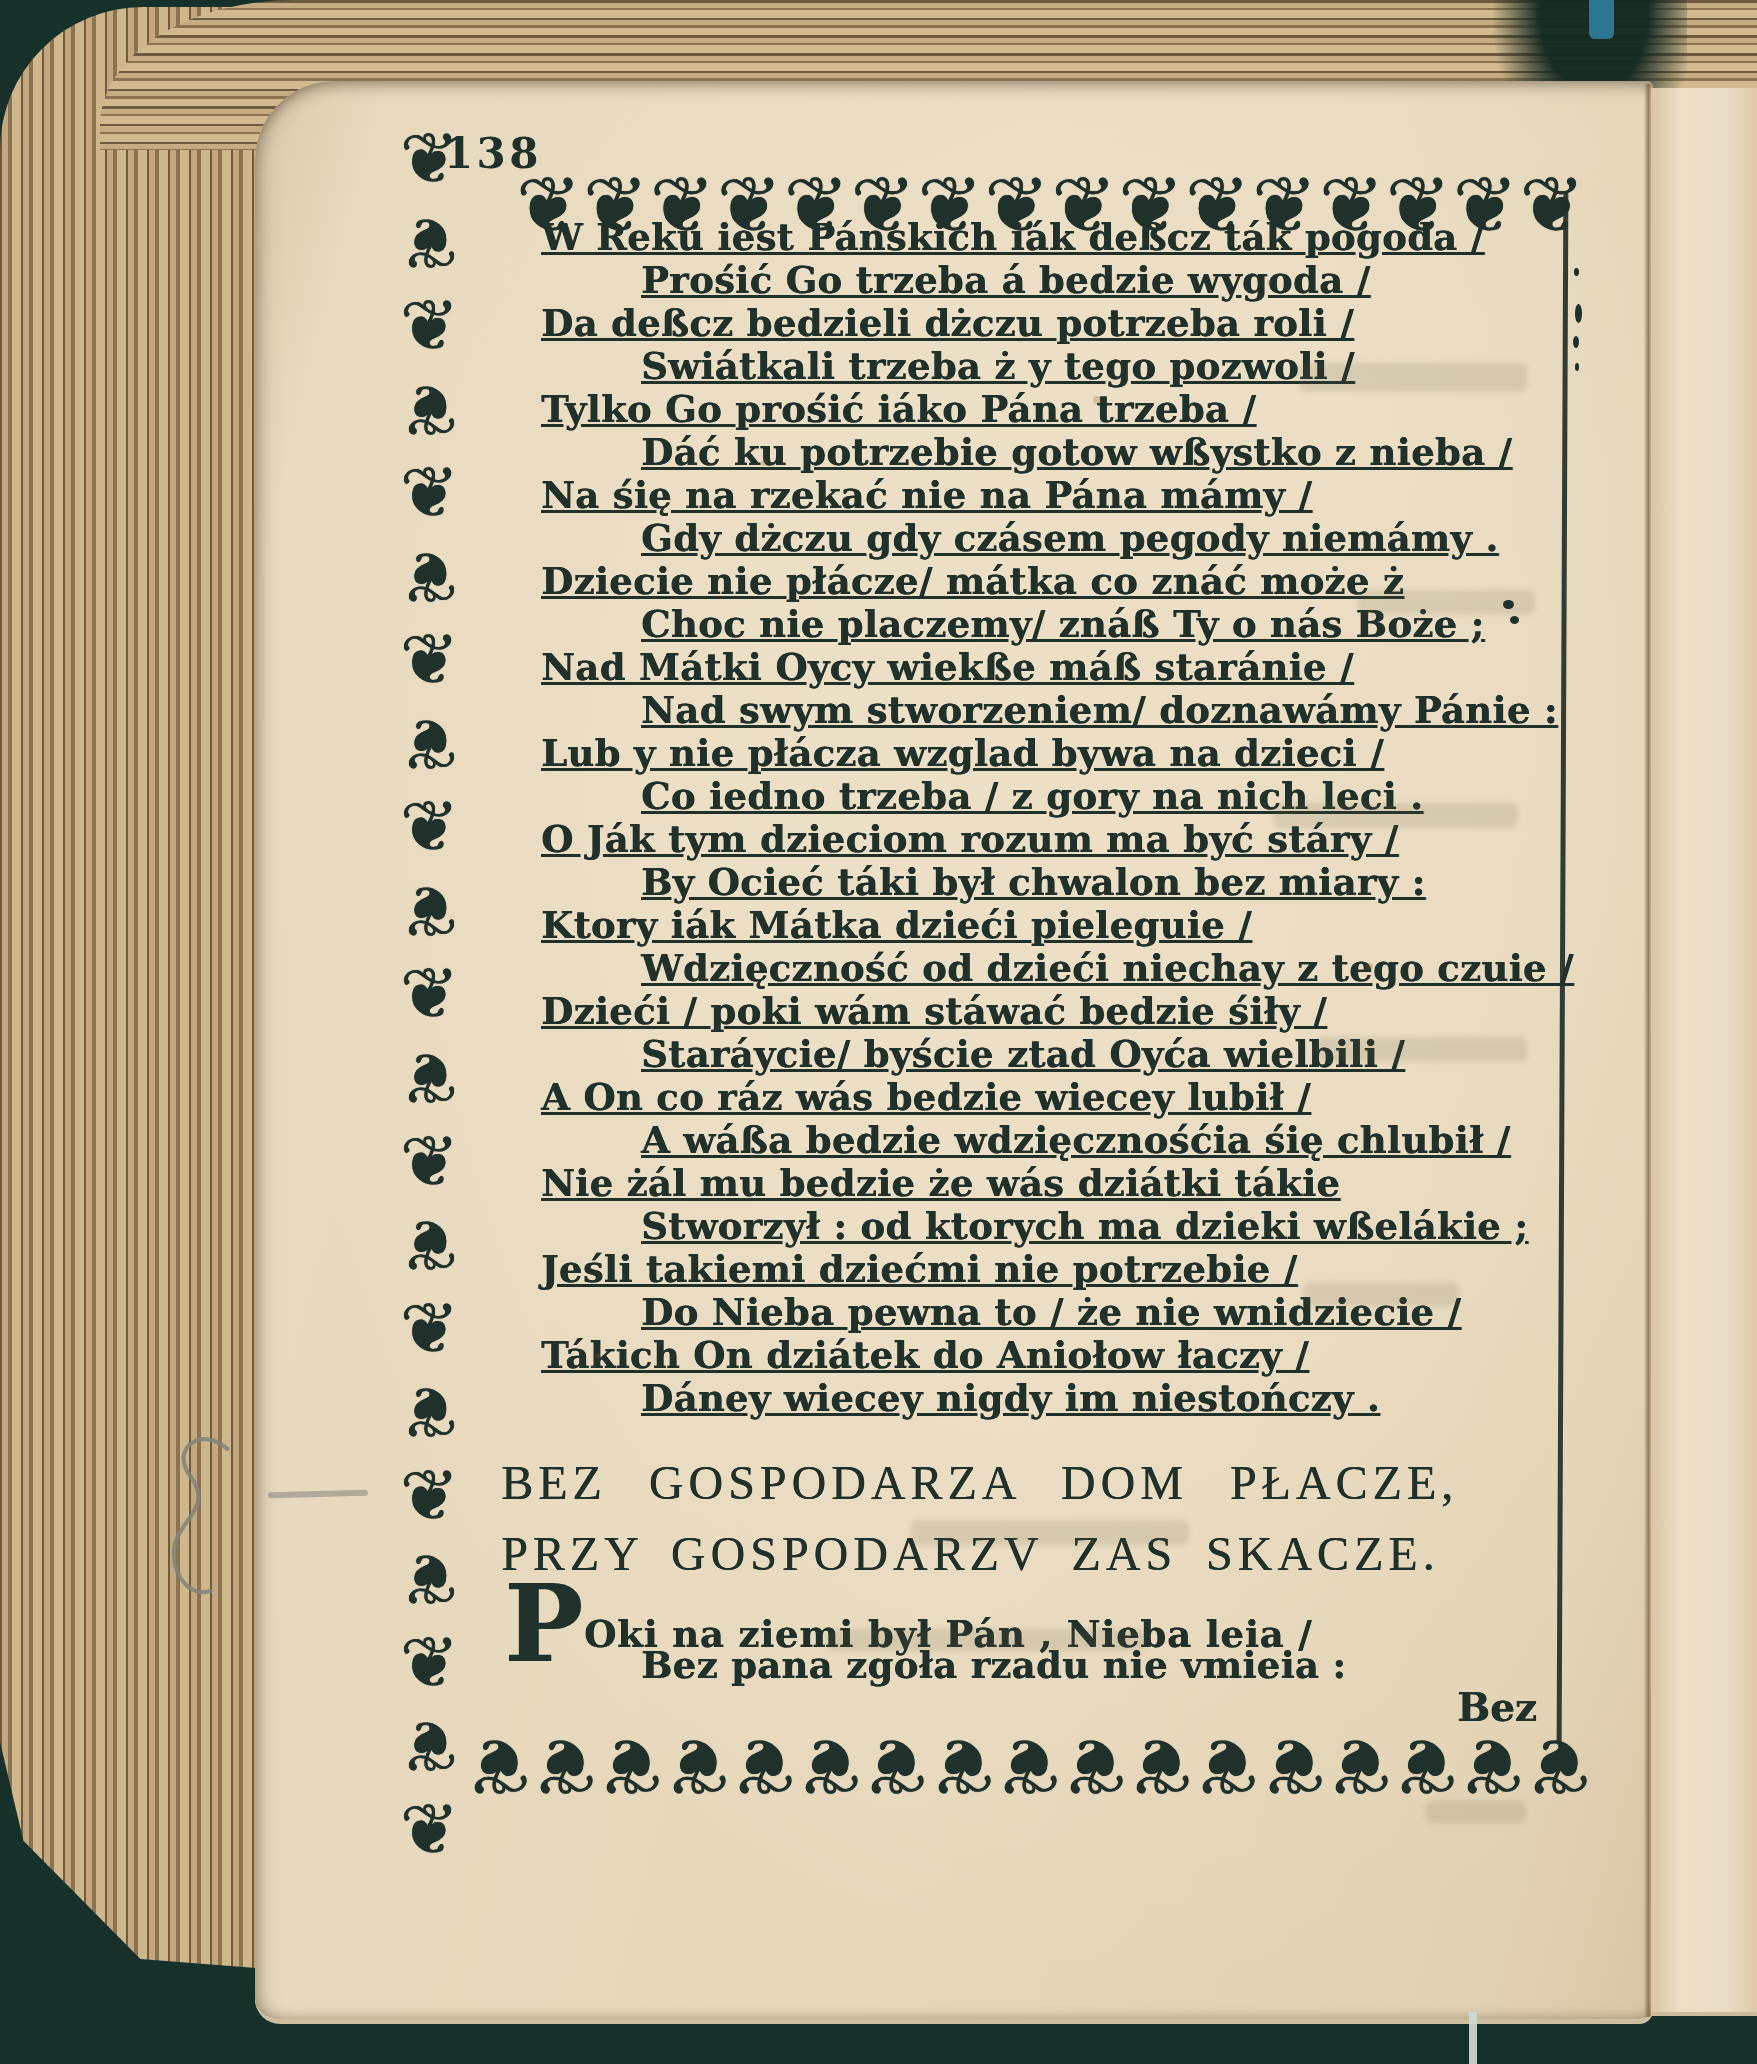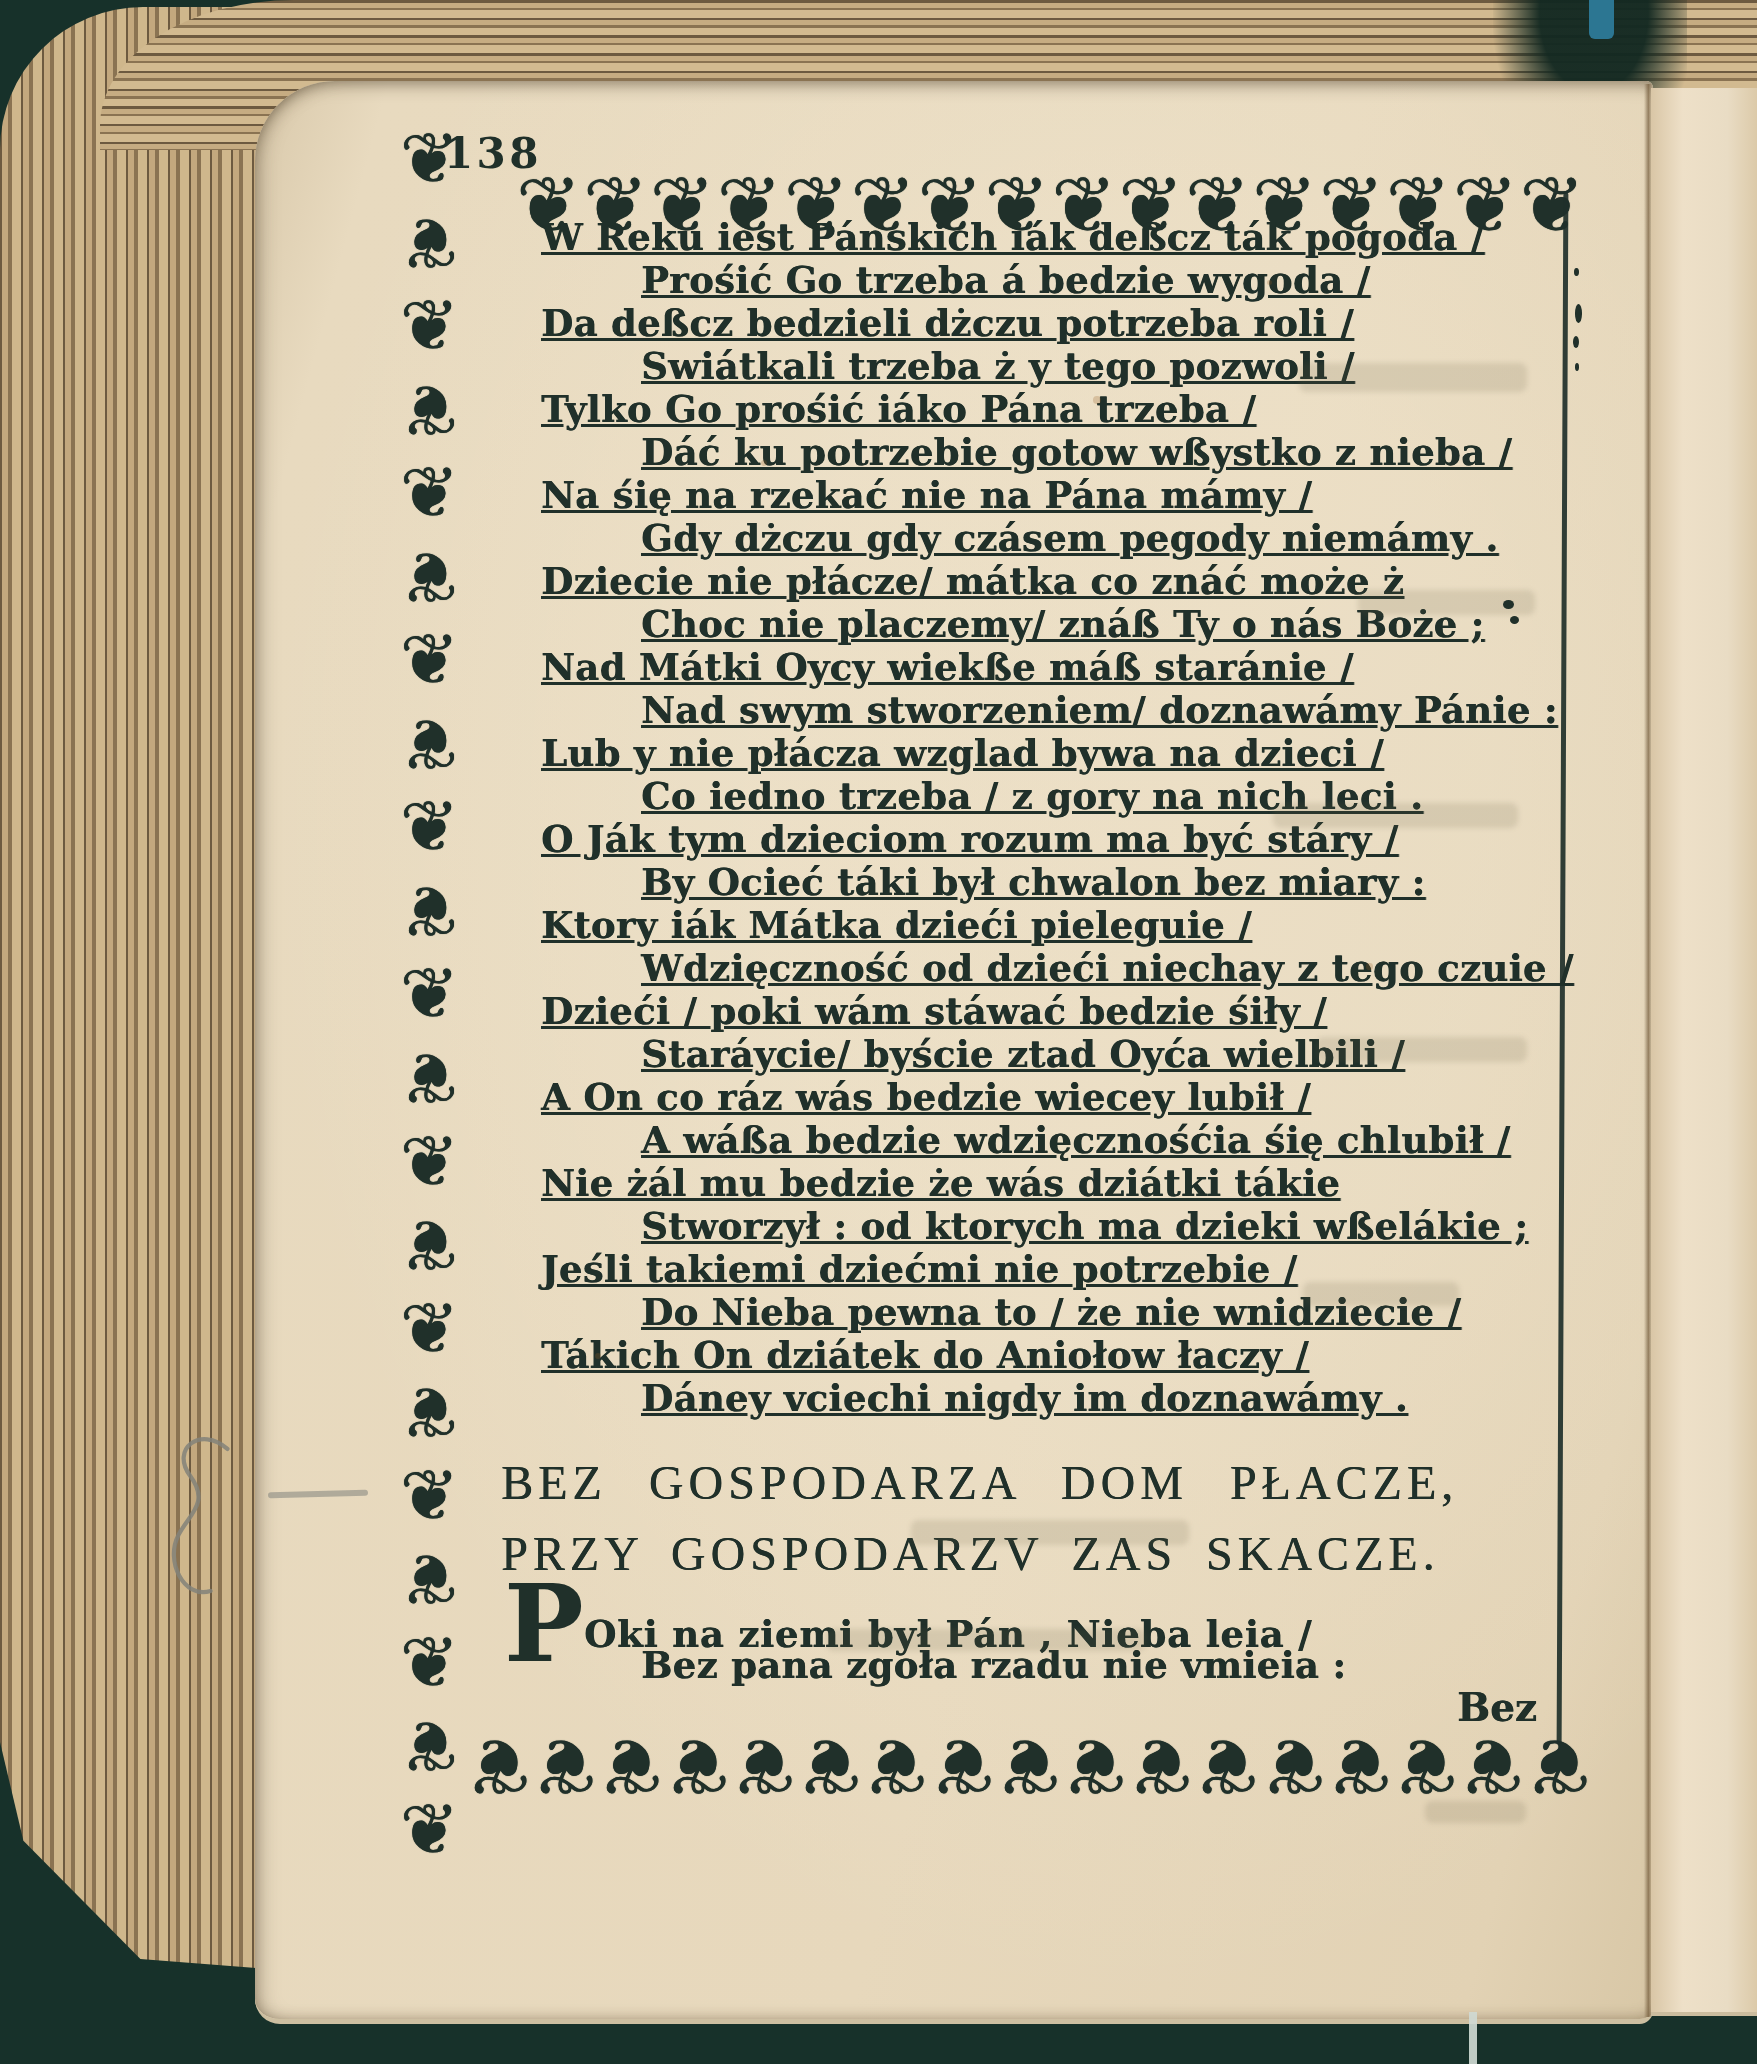--- a/index.html
+++ b/index.html
@@ -185,21 +185,21 @@
       <div class="vline ind">Wdzięczność od dzieći niechay z tego czuie /</div>
       <div class="vline">Dzieći / poki wám stáwać bedzie śiły /</div>
       <div class="vline ind">Staráycie/ byście ztad Oyća wielbili /</div>
       <div class="vline">A On co ráz wás bedzie wiecey lubił /</div>
       <div class="vline ind">A wáßa bedzie wdzięcznośćia śię chlubił /</div>
       <div class="vline">Nie żál mu bedzie że wás dziátki tákie</div>
       <div class="vline ind">Stworzył : od ktorych ma dzieki wßelákie ;</div>
       <div class="vline">Jeśli takiemi dziećmi nie potrzebie /</div>
       <div class="vline ind">Do Nieba pewna to / że nie wnidziecie /</div>
       <div class="vline">Tákich On dziátek do Aniołow łaczy /</div>
-      <div class="vline ind">Dáney vciechi nigdy im doznawámy .</div>
+      <div class="vline ind">Dáney wiecey nigdy im niestończy .</div>
     </div>
 
   <div class="heading">
     <div class="h1">BEZ GOSPODARZA DOM PŁACZE,</div>
     <div class="h2">PRZY GOSPODARZV ZAS SKACZE.</div>
   </div>
 
   <div class="dropcap">P</div>
   <div class="pline1">Oki na ziemi był Pán , Nieba leia /</div>
   <div class="pline2">Bez pana zgoła rzadu nie vmieia :</div>

